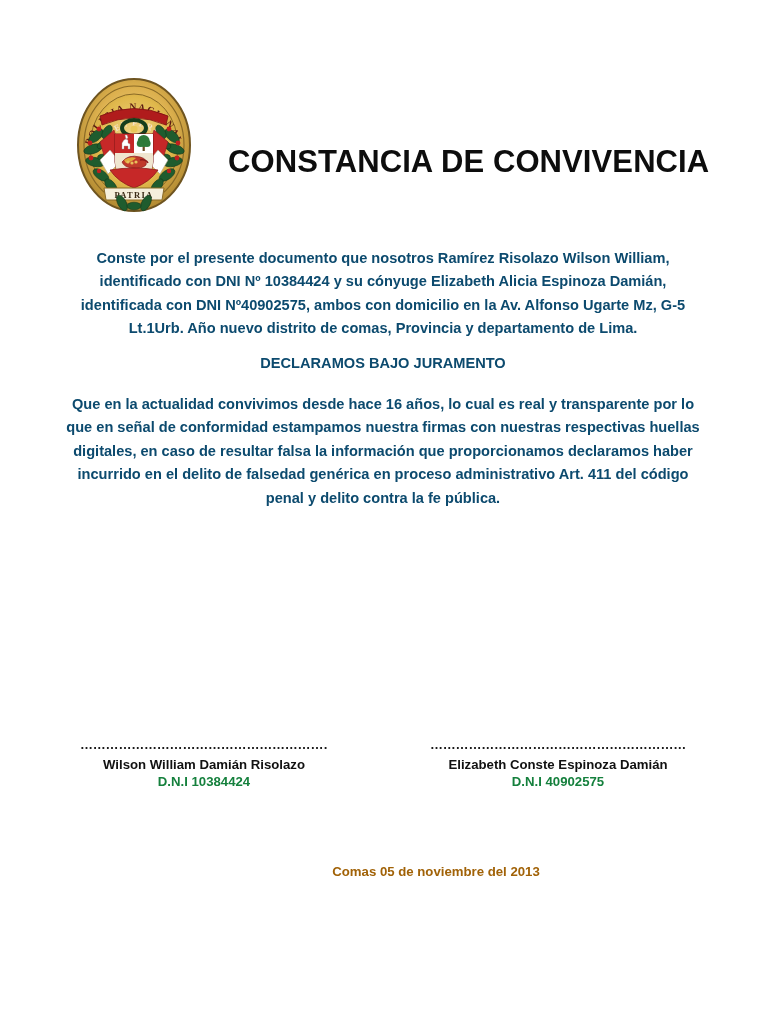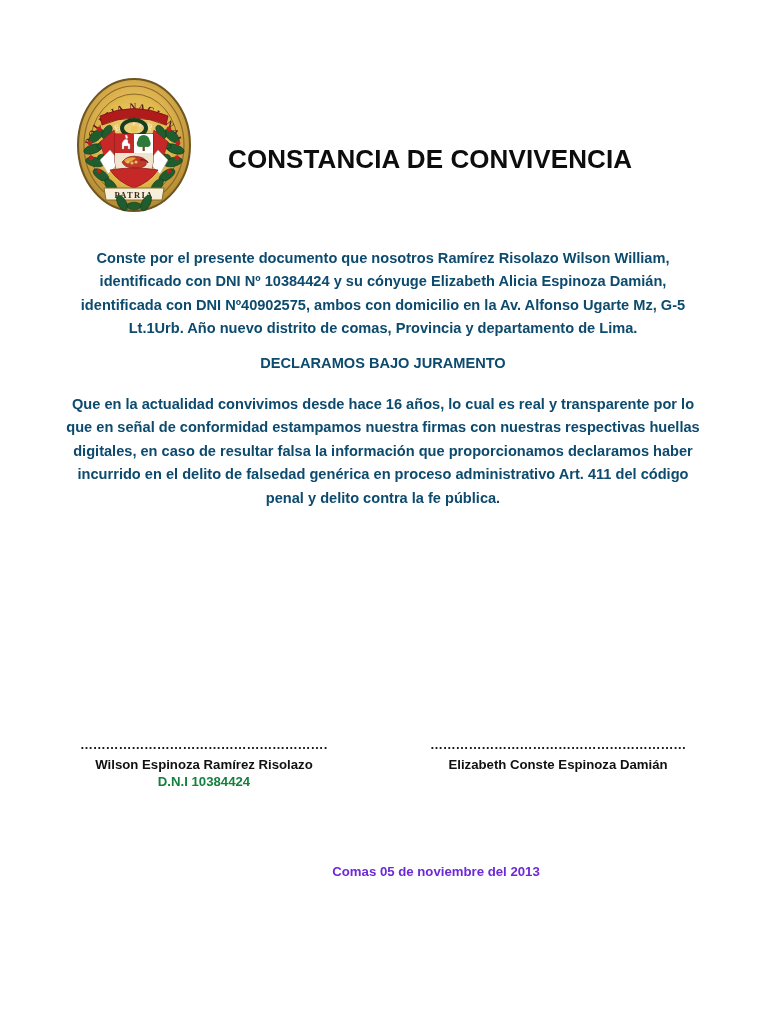--- a/index.html
+++ b/index.html
@@ -36,21 +36,21 @@
     left: 70px;
     top: 10px;
     width: 128px;
     height: 150px;
   }
 
   .doc-title {
     position: absolute;
     left: 228px;
     top: 84px;
-    font-size: 26px;
+    font-size: 31px;
     font-weight: bold;
     letter-spacing: 0.1px;
     color: #0d0d0d;
     white-space: nowrap;
   }
 
   
   .body-text {
     position: absolute;
     left: 63px;
@@ -116,21 +116,21 @@
 
   
   .date-line {
     position: absolute;
     left: 0;
     top: 864px;
     width: 696px;
     text-align: center;
     font-size: 13.2px;
     font-weight: bold;
-    color: #6d28d9;
+    color: #a16207;
   }
   .date-line span { display: inline-block; transform: translateX(88px); }
 </style>
 </head>
 <body>
 
 <div class="page">
 
   <div class="header">
 
@@ -251,27 +251,28 @@
 
     <p class="para heading">DECLARAMOS BAJO JURAMENTO</p>
 
     <p class="para">Que en la actualidad convivimos desde hace 16  años, lo cual es real y transparente por lo que en señal de conformidad estampamos nuestra firmas con nuestras respectivas huellas digitales, en caso de resultar falsa la información que proporcionamos declaramos haber incurrido en el delito de falsedad genérica en proceso administrativo Art. 411 del código penal y delito contra la fe pública.</p>
   </div>
 
   <div class="signatures">
 
     <div class="sig-block sig-left">
       <div class="sig-dots">…………………………………………………………..</div>
-      <div class="sig-name">Wilson Espinoza Ramírez Risolazo</div>
+      <div class="sig-name">Wilson William Damián Risolazo</div>
       <div class="sig-dni">D.N.I 10384424</div>
     </div>
 
     <div class="sig-block sig-right">
       <div class="sig-dots">…………………………………………………………</div>
       <div class="sig-name">Elizabeth Conste Espinoza Damián</div>
+      <div class="sig-dni">D.N.I 40902575</div>
     </div>
   </div>
 
   <div class="date-line">
     <span>Comas 05 de noviembre del 2013</span>
   </div>
 
 </div>
 
 </body></html>

